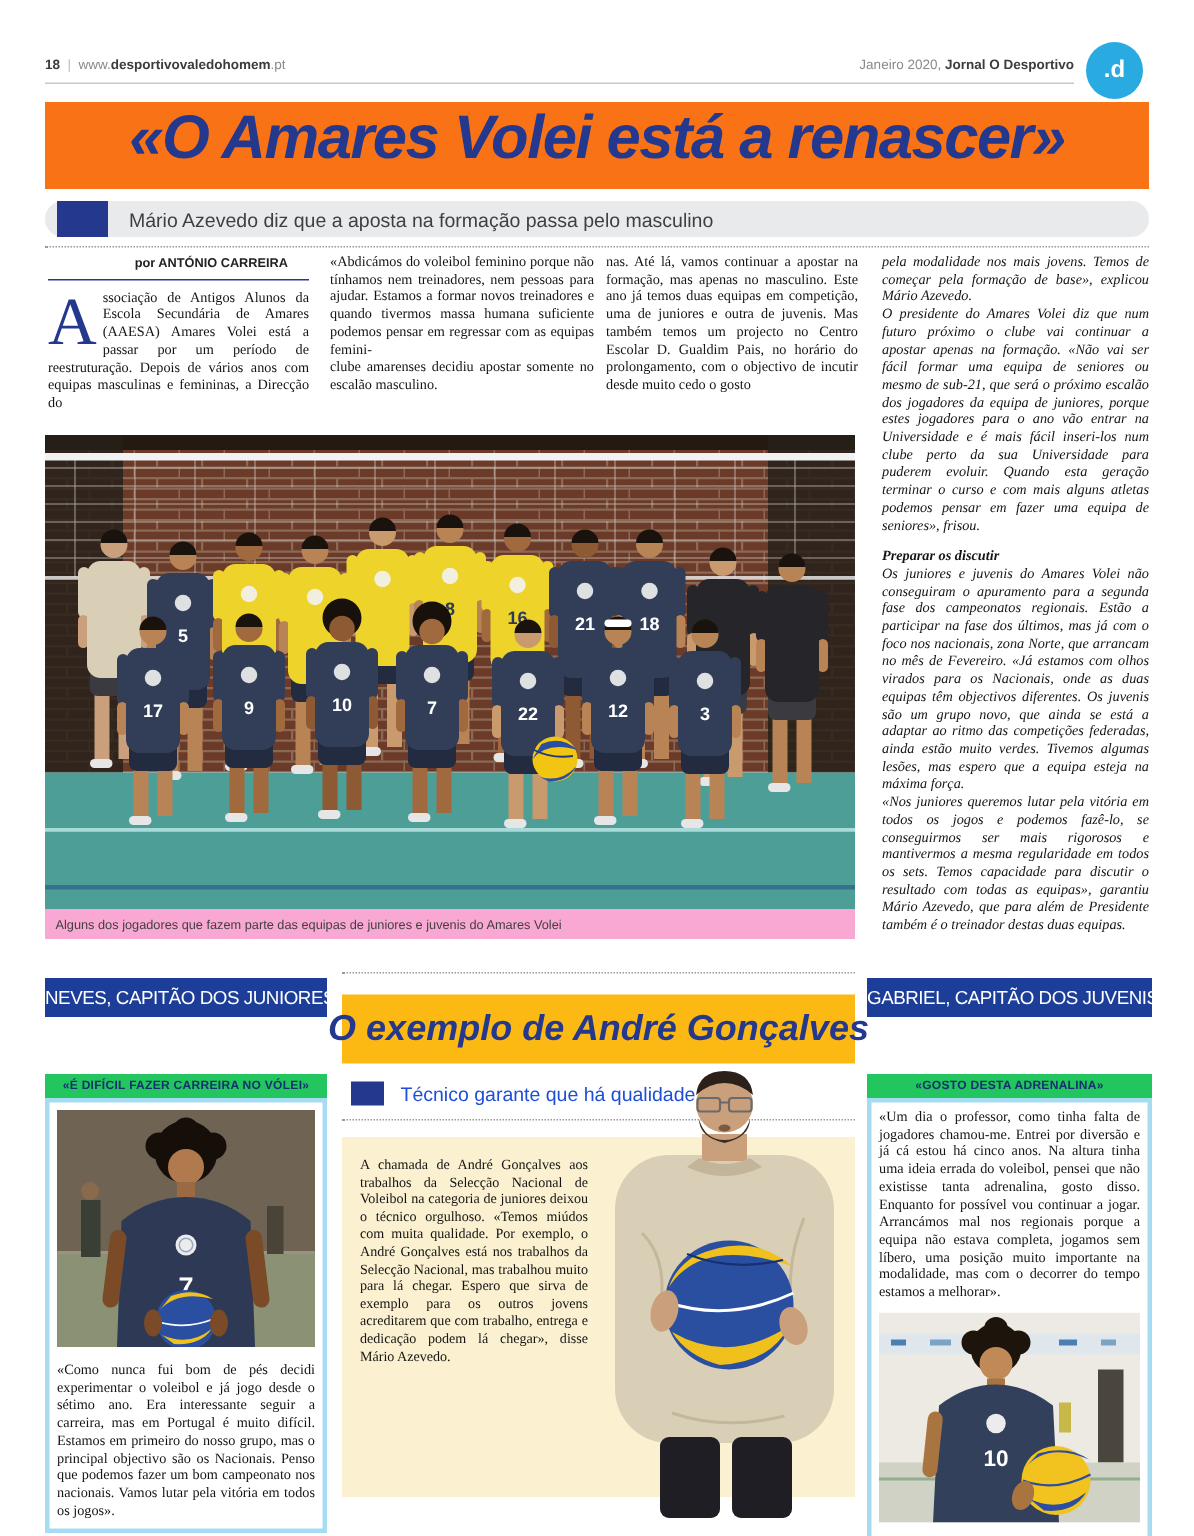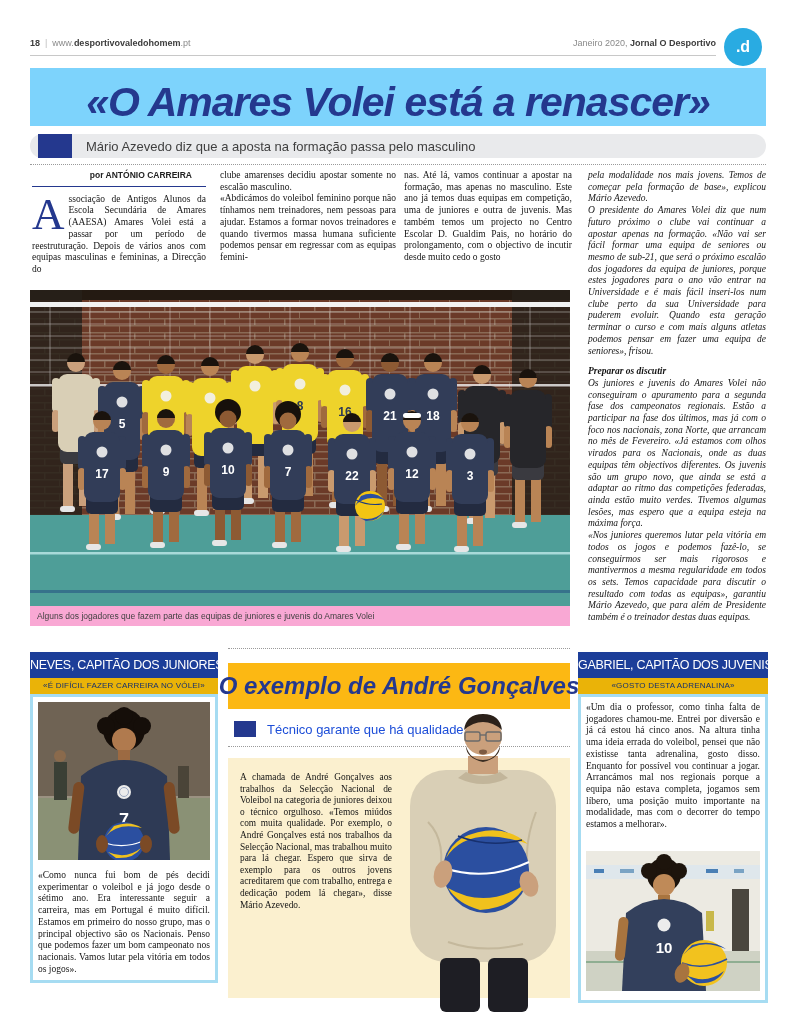--- a/index.html
+++ b/index.html
@@ -12,21 +12,21 @@
     font-size:9px; color:#8a8a8a; border-bottom:1px solid #c8c8c8; padding-bottom:5px;
     display:flex; justify-content:space-between; align-items:flex-start; }
   .th-bold { font-weight:bold; color:#3c3c3c; }
   .th-sep { margin:0 5px; color:#bbb; }
   .logo-circle { position:absolute; right:16px; top:28px; width:38px; height:38px;
     border-radius:50%; background:#29ABE2; color:#fff; font-weight:bold; font-size:16px;
     display:flex; align-items:center; justify-content:center; }
 
   
   .headline-banner { position:absolute; left:30px; top:68px; width:736px; height:58px;
-    background:#7dd3fc; display:flex; align-items:flex-end; justify-content:center; }
+    background:#f97316; display:flex; align-items:flex-start; justify-content:center; }
   .headline { font-size:41px; font-weight:bold; font-style:italic; color:#24388E;
     letter-spacing:-1px; white-space:nowrap; }
   .subhead-bar { position:absolute; left:30px; top:134px; width:736px; height:24px;
     background:#E9EAEC; display:flex; align-items:center;border-radius:12px; }
   .subhead-square { width:34px; height:24px; background:#24388E; margin-left:8px; margin-right:14px; flex:none; }
   .subhead-text { font-size:13px; color:#3f3f3f; }
   .dotline-top { position:absolute; left:30px; top:164px; width:736px; border-top:1px dotted #9a9a9a; }
 
   
   .col { position:absolute; top:170px; font-family:"Liberation Serif", serif;
@@ -42,30 +42,30 @@
   .subhead2 { font-weight:bold; margin-top:9px; }
 
   
   .team-photo { position:absolute; left:30px; top:290px; width:540px; }
   .team-photo svg { display:block; }
   .photo-caption { background:#f9a8d4; font-size:8.5px; color:#3f3f3f; padding:5px 7px; }
 
   
   .box-header { background:#1C3E99; color:#fff; font-weight:normal; font-size:12.5px;
     text-align:center; height:26px; line-height:26px; letter-spacing:-0.3px; white-space:nowrap; }
-  .box-band { background:#eab308; color:#15306e; font-weight:normal; font-size:8px;
-    text-align:center; height:16px; line-height:16px; letter-spacing:0.2px; }
+  .box-band { background:#22c55e; color:#15306e; font-weight:bold; font-size:8px;
+    text-align:center; height:16px; line-height:16px; letter-spacing:0.2px;margin-top:38px; }
   .box-frame { border:3px solid #A6DCF2; background:#fff; padding:5px; }
   .quote { font-family:"Liberation Serif", serif; font-size:9.5px; line-height:11.7px;
     text-align:justify; color:#141414; }
 
   .neves   { position:absolute; left:30px;  top:652px; width:188px; }
   .neves .quote { margin-top:6px; }
   .gabriel { position:absolute; left:578px; top:652px; width:190px; }
-  .gabriel .quote { margin-bottom:20px; }
+  .gabriel .quote { margin-bottom:6px; }
 
   
   .andre { position:absolute; left:228px; top:648px; width:342px; height:376px; }
   .andre-dotline { border-top:1px dotted #9a9a9a; }
   .andre-banner { margin-top:14px; background:#FCB813; height:46px;
     display:flex; align-items:center; justify-content:center; }
   .andre-title { font-size:24px; font-weight:bold; font-style:italic; color:#24388E; white-space:nowrap; }
   .andre-sub { display:flex; align-items:center; margin-top:12px; padding:0 0 9px 6px;
     border-bottom:1px dotted #9a9a9a; }
   .andre-square { width:22px; height:16px; background:#24388E; margin-right:11px; flex:none; }
@@ -101,22 +101,22 @@
     <span class="subhead-square"></span>
     <span class="subhead-text">Mário Azevedo diz que a aposta na formação passa pelo masculino</span>
   </div>
   <div class="dotline-top"></div>
 
   <div class="col" id="col1">
     <div class="byline">por ANTÓNIO CARREIRA</div>
     <p><span class="dropcap">A</span><span>ssociação de Antigos Alunos da Escola Secundária de Amares (AAESA) Amares Volei está a passar por um período de reestruturação. Depois de vários anos com equipas masculinas e femininas, a Direcção do</span></p>
   </div>
   <div class="col" id="col2">
+    <p>«Abdicámos do voleibol feminino porque não tínhamos nem treinadores, nem pessoas para ajudar.  Estamos a formar novos treinadores e quando tivermos massa humana suficiente podemos pensar em regressar com as equipas femini-</p>
     <p>clube amarenses decidiu apostar somente no escalão masculino.</p>
-    <p>«Abdicámos do voleibol feminino porque não tínhamos nem treinadores, nem pessoas para ajudar.  Estamos a formar novos treinadores e quando tivermos massa humana suficiente podemos pensar em regressar com as equipas femini-</p>
   </div>
   <div class="col" id="col3">
     <p>nas. Até lá, vamos continuar a apostar na formação, mas apenas no masculino. Este ano já temos duas equipas em competição, uma de juniores e outra de juvenis. Mas também temos um projecto no Centro Escolar D. Gualdim Pais, no horário do prolongamento, com o objectivo de incutir desde muito cedo o gosto</p>
   </div>
   <div class="col" id="col4">
     <p>pela modalidade nos mais jovens. Temos de começar pela formação de base», explicou Mário Azevedo.</p>
     <p>O presidente do Amares Volei diz que num futuro próximo o clube vai continuar a apostar apenas na formação. «Não vai ser fácil formar uma equipa de seniores ou mesmo de sub-21, que será o próximo escalão dos jogadores da equipa de juniores, porque estes jogadores para o ano vão entrar na Universidade e é mais fácil inseri-los num clube perto da sua Universidade para puderem evoluir. Quando esta geração terminar o curso e com mais alguns atletas podemos pensar em fazer uma equipa de seniores», frisou.</p>
     <p class="subhead2">Preparar os discutir</p>
     <p>Os juniores e juvenis do Amares Volei não conseguiram o apuramento para a segunda fase dos campeonatos regionais. Estão a participar na fase dos últimos, mas já com o foco nos nacionais, zona Norte, que arrancam no mês de Fevereiro. «Já estamos com olhos virados para os Nacionais, onde as duas equipas têm objectivos diferentes. Os juvenis são um grupo novo, que ainda se está a adaptar ao ritmo das competições federadas, ainda estão muito verdes. Tivemos algumas lesões, mas espero que a equipa esteja na máxima força.</p>
     <p>«Nos juniores queremos lutar pela vitória em todos os jogos e podemos fazê-lo, se conseguirmos ser mais rigorosos e mantivermos a mesma regularidade em todos os sets. Temos capacidade para discutir o resultado com todas as equipas», garantiu Mário Azevedo, que para além de Presidente também é o treinador destas duas equipas.</p>

